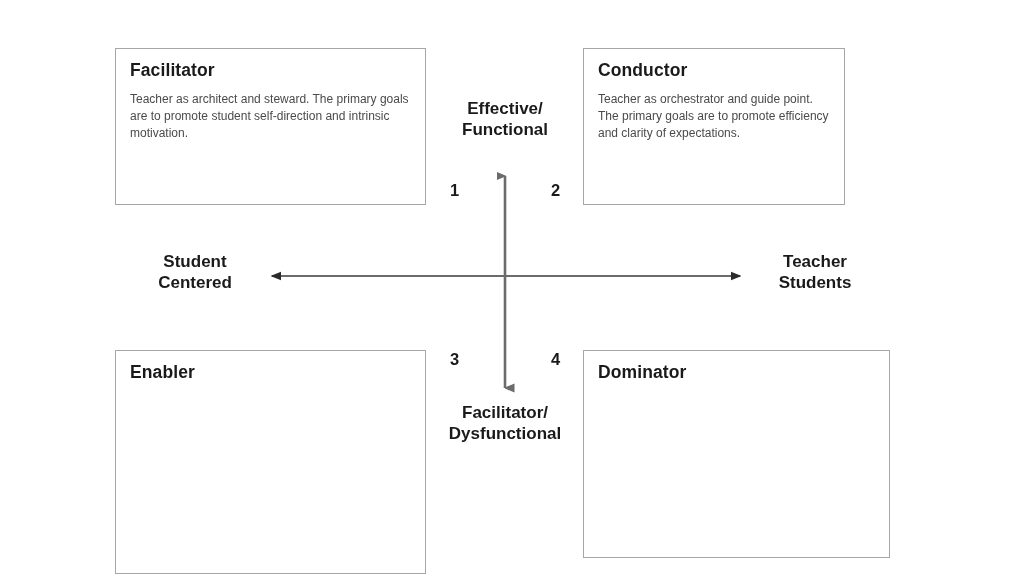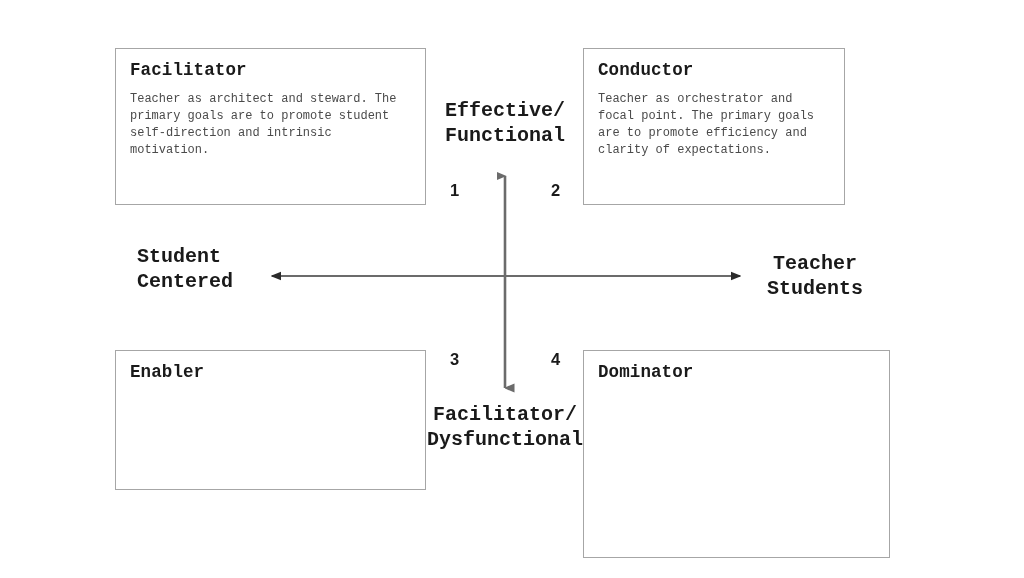--- a/index.html
+++ b/index.html
@@ -23,79 +23,77 @@
     height: 578px;
   }
 
   
   .qbox {
     position: absolute;
     box-sizing: border-box;
     border: 1px solid #a6a6a6;
     background: #ffffff;
     padding: 12px 14px 10px 14px;
-    font-family: Liberation Mono, monospace;
   }
   .qbox-title {
     font-size: 17.5px;
     font-weight: bold;
     color: #1a1a1a;
     line-height: 1.1;
     margin: 0 0 11px 0;
     letter-spacing: 0.1px;
   }
   .qbox-body {
     font-size: 12px;
     font-weight: normal;
     color: #4a4a4a;
     line-height: 1.42;
     margin: 0;
   }
 
   #box-facilitator { left: 115px; top: 48px;  width: 311px; height: 157px; }
   #box-conductor   { left: 583px; top: 48px;  width: 262px; height: 157px; }
-  #box-enabler     { left: 115px; top: 350px; width: 311px; height: 140px; }
+  #box-enabler     { left: 115px; top: 350px; width: 311px; height: 224px; }
   #box-dominator   { left: 583px; top: 350px; width: 307px; height: 208px; }
 
   
   .axis-svg {
     position: absolute;
     left: 0; top: 0;
     width: 1024px;
     height: 578px;
     overflow: visible;
   }
 
   
   .axis-label {
     position: absolute;
-    font-size: 20px;
+    font-size: 17px;
     font-weight: bold;
     color: #1a1a1a;
     line-height: 1.25;
     white-space: pre-line;
-    font-family: Liberation Mono, monospace;
   }
   #label-effective {
     left: 425px;
     top: 98px;
     width: 160px;
     text-align: center;
   }
   #label-ineffective {
     left: 423px;
     top: 402px;
     width: 164px;
     text-align: center;
   }
   #label-student {
     left: 137px;
-    top: 244px;
+    top: 251px;
     width: 116px;
-    text-align: left;
+    text-align: center;
   }
   #label-teacher {
     left: 757px;
     top: 251px;
     width: 116px;
     text-align: center;
   }
 
   
   .qnum {
@@ -153,21 +151,21 @@
   <div class="qnum" id="qnum-3">3</div>
   <div class="qnum" id="qnum-4">4</div>
 
   <div class="qbox" id="box-facilitator">
     <p class="qbox-title">Facilitator</p>
     <p class="qbox-body">Teacher as architect and steward. The primary goals are to promote student self-direction and intrinsic motivation.</p>
   </div>
 
   <div class="qbox" id="box-conductor">
     <p class="qbox-title">Conductor</p>
-    <p class="qbox-body">Teacher as orchestrator and focal point. The primary goals are to promote efficiency and clarity of expectations.</p>
+    <p class="qbox-body">Teacher as orchestrator and guide point. The primary goals are to promote efficiency and clarity of expectations.</p>
   </div>
 
   <div class="qbox" id="box-enabler">
     <p class="qbox-title">Enabler</p>
   </div>
 
   <div class="qbox" id="box-dominator">
     <p class="qbox-title">Dominator</p>
   </div>
 

